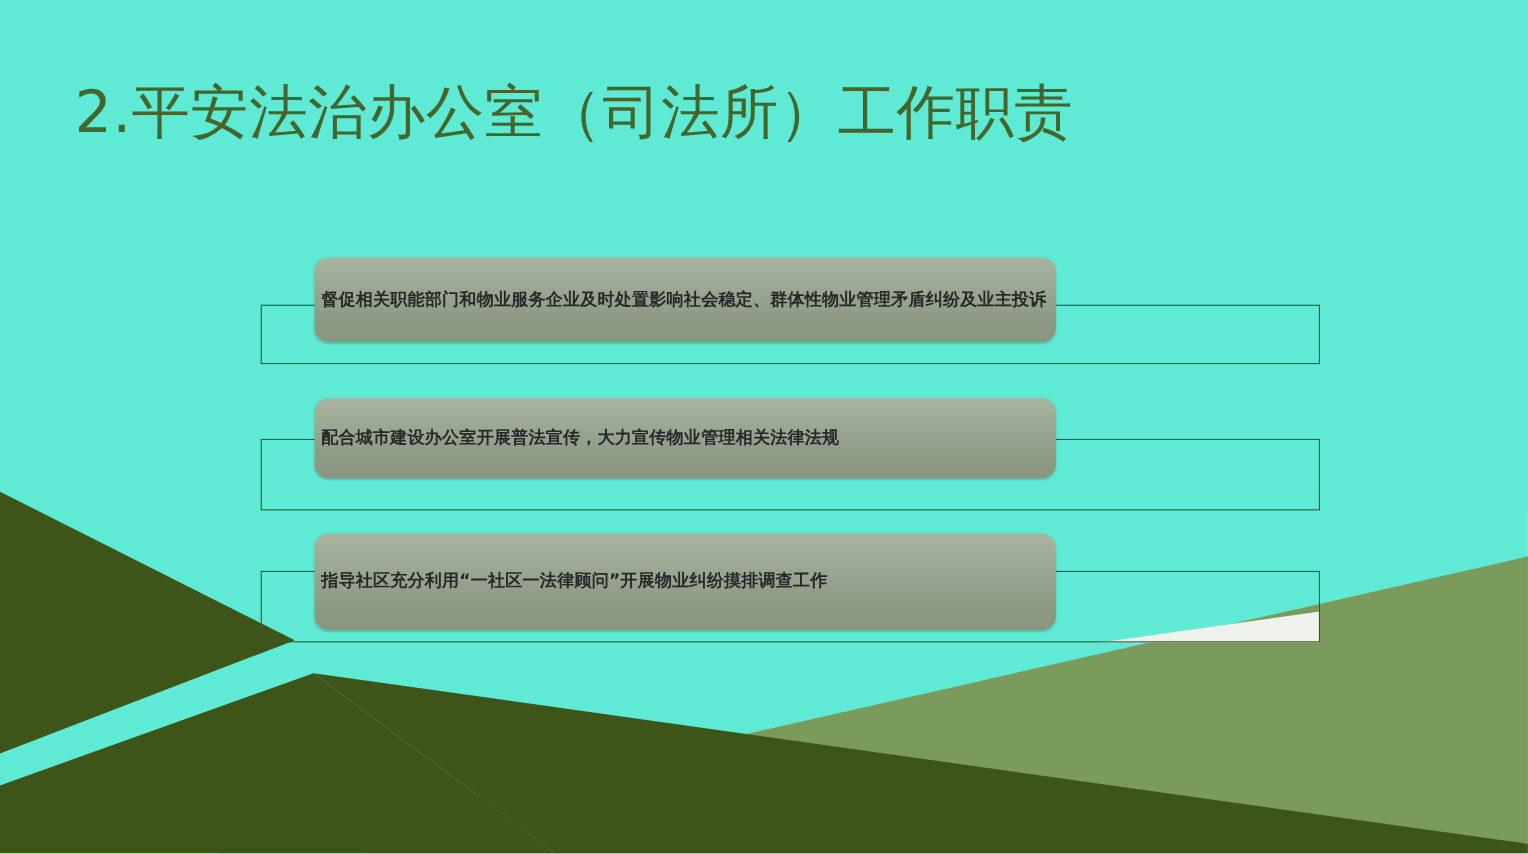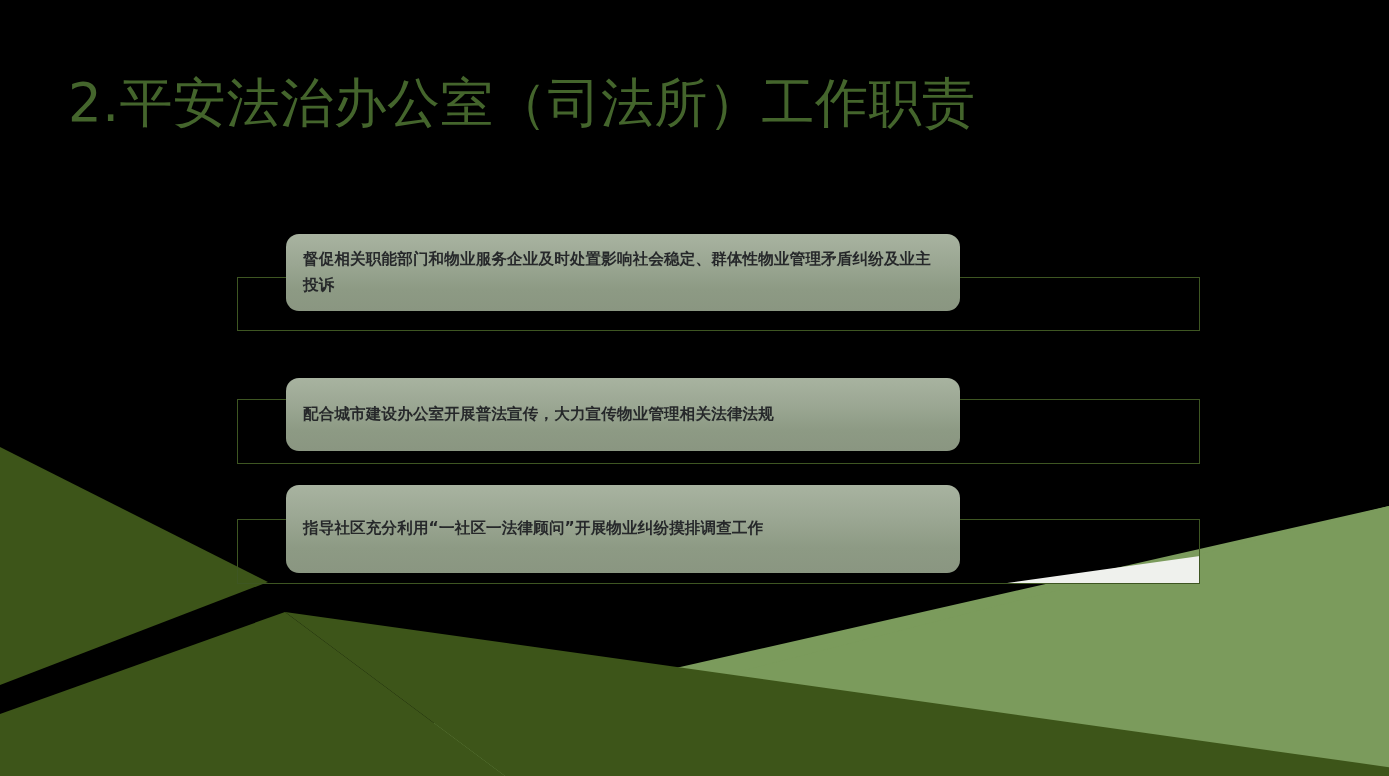--- a/index.html
+++ b/index.html
@@ -7,21 +7,21 @@
     padding: 0;
     background: #ffffff;
   }
   body {
     font-family: "DejaVu Sans", "Liberation Sans", sans-serif;
   }
   #slide {
     position: relative;
     width: 1389px;
     height: 776px;
-    background: #000000;
+    background: #5eead4;
     overflow: hidden;
   }
 
   
   #bg-shapes {
     position: absolute;
     left: 0; top: 0;
     width: 1389px;
     height: 776px;
     pointer-events: none;
@@ -62,36 +62,36 @@
   .row-chip {
     position: absolute;
     left: 286px;
     width: 674px;
     box-sizing: border-box;
     border-radius: 13px;
     background: linear-gradient(180deg, #a8b3a0 0%, #9aa692 40%, #8d9a84 72%, #8a9681 100%);
     box-shadow: 0 1px 2px rgba(0,0,0,0.18);
     display: flex;
     align-items: center;
-    padding: 0 17px;
+    padding: 0 6px;
   }
   .chip-text {
     font-size: 15.5px;
     line-height: 1.62;
     font-weight: 700;
     color: #26282a;
     letter-spacing: 0.2px;
   }
 
   
   #row-1 .row-outline { top: 277px; height: 54px; }
   #row-1 .row-chip    { top: 234px; height: 77px; }
   
   #row-2 .row-outline { top: 399px; height: 65px; }
-  #row-2 .row-chip    { top: 378px; height: 73px; }
+  #row-2 .row-chip    { top: 362px; height: 73px; }
   
   #row-3 .row-outline { top: 519px; height: 65px; }
   #row-3 .row-chip    { top: 485px; height: 88px; }
 </style>
 </head>
 <body>
 
 <div id="slide">
 
   <svg id="bg-shapes" viewBox="0 0 1389 776" width="1389" height="776">

